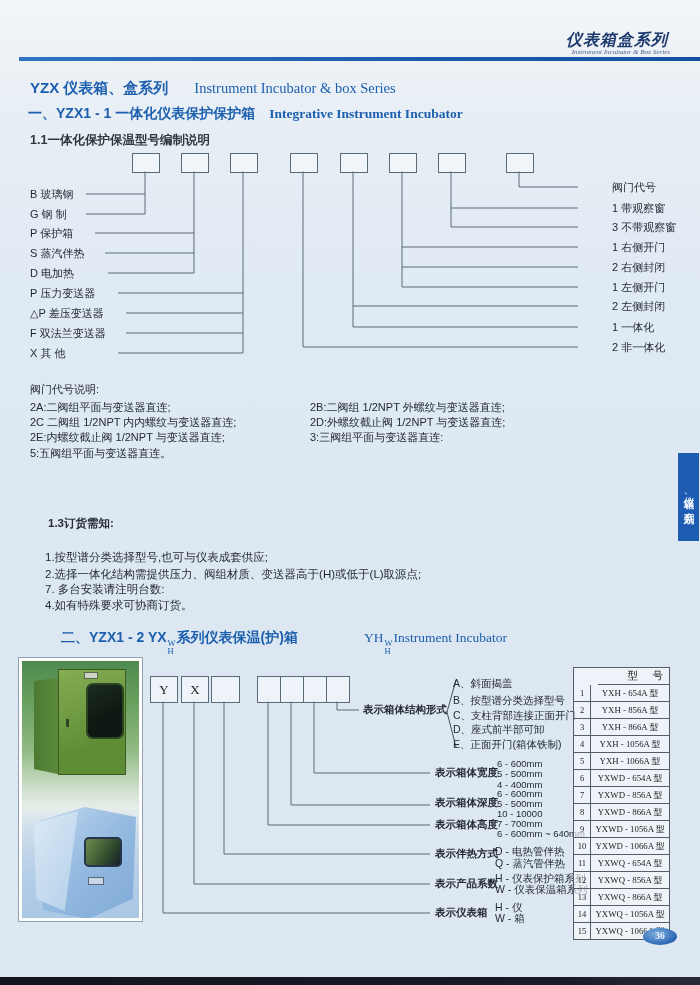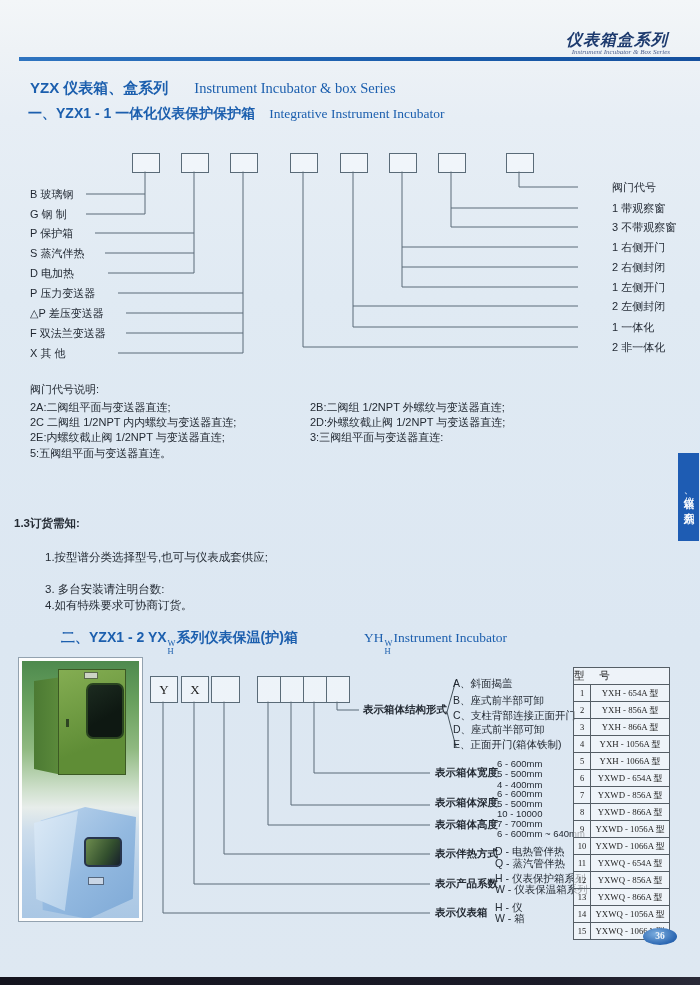--- a/index.html
+++ b/index.html
@@ -10,21 +10,21 @@
   .hdr-cn{position:absolute;top:30px;right:32px;font-family:"Liberation Serif",serif;
     font-weight:bold;font-style:italic;font-size:16px;color:#1d3a6e;letter-spacing:1px;text-align:center;}
   .hdr-en{position:absolute;top:48px;right:30px;font-family:"Liberation Serif",serif;
     font-style:italic;font-size:7px;color:#4a5d8c;}
   .hdr-rule{position:absolute;top:57px;left:19px;width:681px;height:4px;
     background:linear-gradient(90deg,#2f74c0,#1a5cab 60%,#15509e);}
   
   .t-main{position:absolute;top:79px;left:30px;font-size:15px;font-weight:bold;color:#1c5fae;}
   .t-main .en{font-family:"Liberation Serif",serif;font-weight:normal;font-size:14.5px;margin-left:26px;}
   .t-sec1{position:absolute;top:105px;left:28px;font-size:14px;font-weight:bold;color:#1c5fae;}
-  .t-sec1 .en{font-family:"Liberation Serif",serif;font-weight:normal;font-size:13.5px;margin-left:14px;}
+  .t-sec1 .en{font-family:"Liberation Serif",serif;font-weight:bold;font-size:13.5px;margin-left:14px;}
   .t-11{position:absolute;top:132px;left:30px;font-size:12.5px;font-weight:600;color:#30373f;}
   
   .bx{position:absolute;top:153px;width:26px;height:18px;border:1px solid #5a6b78;background:rgba(252,254,255,.5);}
   .bx2{position:absolute;top:676px;height:25px;border:1px solid #5a6b78;background:rgba(252,254,255,.55);
     font-family:"Liberation Serif",serif;font-size:13px;text-align:center;line-height:25px;color:#222;}
   .grp-div{position:absolute;top:0;bottom:0;border-left:1px solid #5a6b78;}
   
   .d1l{position:absolute;left:30px;font-size:11px;color:#1f2630;white-space:nowrap;}
   .d1r{position:absolute;left:612px;font-size:11px;color:#1f2630;white-space:nowrap;}
   
@@ -34,22 +34,22 @@
   .t-sec2{position:absolute;top:629px;left:25px;font-size:14px;font-weight:bold;color:#1c5fae;white-space:nowrap;margin-left:36px;}
   .t-sec2 .en{font-family:"Liberation Serif",serif;font-weight:normal;font-size:13.5px;}
   .stack{display:inline-flex;flex-direction:column;font-size:8.5px;line-height:8px;
     font-family:"Liberation Serif",serif;font-weight:normal;vertical-align:-4px;margin:0 1px;}
   
   .d2lab{position:absolute;font-size:10.5px;font-weight:600;color:#242b34;white-space:nowrap;}
   .d2val{position:absolute;font-size:9.5px;font-weight:500;color:#242b34;white-space:nowrap;line-height:11px;}
   .d2item{position:absolute;left:453px;font-size:10.5px;font-weight:500;color:#242b34;white-space:nowrap;line-height:13px;}
   
   .mtable{position:absolute;left:573px;top:667px;width:95px;border:1px solid #555e66;background:rgba(250,252,254,.6);}
-  .thead{height:16px;line-height:16px;text-align:left;font-family:"Liberation Serif",serif;
-    font-size:10.5px;letter-spacing:6px;color:#222;border-bottom:1px solid #555e66;}
+  .thead{height:16px;line-height:16px;text-align:right;font-family:"Liberation Serif",serif;
+    font-size:10.5px;letter-spacing:6px;color:#222;border-bottom:1px solid #555e66;margin-left:24px;}
   .trow{display:flex;height:16px;line-height:16px;border-bottom:1px solid #555e66;}
   .trow:last-child{border-bottom:none;}
   .tnum{width:16px;text-align:center;font-family:"Liberation Serif",serif;font-size:8.5px;
     color:#222;border-right:1px solid #555e66;}
   .tmodel{flex:1;text-align:center;font-family:"Liberation Serif",serif;font-size:8.8px;color:#222;white-space:nowrap;}
   
   .side-tab{position:absolute;left:678px;top:453px;width:21px;height:88px;background:#1e5cb3;
     color:#fff;writing-mode:vertical-rl;text-align:center;font-size:11px;letter-spacing:1px;line-height:21px;}
   
   .badge{position:absolute;left:643px;top:928px;width:34px;height:17px;border-radius:50%;
@@ -90,20 +90,21 @@
   <div class="hdr-cn">仪表箱盒系列</div>
   <div class="hdr-en">Instrument Incubator &amp;  Box Series</div>
   <div class="hdr-rule"></div>
 
   <div class="t-main">
     <span>YZX  仪表箱、盒系列</span><span class="en">Instrument Incubator  &amp;  box Series</span>
   </div>
   <div class="t-sec1">
     <span>一、YZX1 - 1 一体化仪表保护保护箱</span><span class="en">Integrative Instrument Incubator</span>
   </div>
+  <div class="t-11">1.1一体化保护保温型号编制说明</div>
 
   <svg class="lines" width="700" height="985">
     <g stroke="#5a6b78" stroke-width="1" fill="none">
 
       <line x1="145" y1="171" x2="145" y2="214"></line>
       <line x1="194" y1="171" x2="194" y2="273"></line>
       <line x1="243" y1="171" x2="243" y2="353"></line>
       <line x1="303" y1="171" x2="303" y2="347"></line>
       <line x1="353" y1="171" x2="353" y2="327"></line>
       <line x1="402" y1="171" x2="402" y2="287"></line>
@@ -181,23 +182,24 @@
 
   <div class="vn" style="left:30px;top:382px">阀门代号说明:</div>
   <div class="vn" style="left:30px;top:400px">2A:二阀组平面与变送器直连;</div>
   <div class="vn" style="left:30px;top:415px">2C 二阀组 1/2NPT 内内螺纹与变送器直连;</div>
   <div class="vn" style="left:30px;top:430px">2E:内螺纹截止阀 1/2NPT 与变送器直连;</div>
   <div class="vn" style="left:30px;top:446px">5:五阀组平面与变送器直连。</div>
   <div class="vn" style="left:310px;top:400px">2B:二阀组 1/2NPT 外螺纹与变送器直连;</div>
   <div class="vn" style="left:310px;top:415px">2D:外螺纹截止阀 1/2NPT 与变送器直连;</div>
   <div class="vn" style="left:310px;top:430px">3:三阀组平面与变送器直连:</div>
 
-  <div class="body-txt" style="left:14px;top:516px;font-weight:600">1.3订货需知:</div>
+  <div class="body-txt" style="left:48px;top:516px;font-weight:600">1.3订货需知:</div>
   <div class="body-txt" style="left:45px;top:550px">1.按型谱分类选择型号,也可与仪表成套供应;</div>
-  <div class="body-txt" style="left:45px;top:582px">3. 多台安装请注明台数:</div>
+  <div class="body-txt" style="left:45px;top:567px">2.选择一体化结构需提供压力、阀组材质、变送器高于(H)或低于(L)取源点;</div>
+  <div class="body-txt" style="left:45px;top:582px">7. 多台安装请注明台数:</div>
   <div class="body-txt" style="left:45px;top:598px">4.如有特殊要求可协商订货。</div>
 
   <div class="side-tab">仪表箱、盒系列</div>
 
   <div class="t-sec2">
     <span>二、YZX1 - 2  YX</span><span class="stack">
         <span>W</span>
         <span>H</span>
       </span><span>系列仪表保温(护)箱</span><span class="en" style="margin-left:66px">YH</span><span class="stack">
         <span>W</span>
@@ -230,21 +232,21 @@
 
   <div class="d2lab" style="left:363px;top:703px">表示箱体结构形式</div>
   <div class="d2lab" style="left:435px;top:766px">表示箱体宽度</div>
   <div class="d2lab" style="left:435px;top:796px">表示箱体深度</div>
   <div class="d2lab" style="left:435px;top:818px">表示箱体高度</div>
   <div class="d2lab" style="left:435px;top:847px">表示伴热方式</div>
   <div class="d2lab" style="left:435px;top:877px">表示产品系数</div>
   <div class="d2lab" style="left:435px;top:906px">表示仪表箱</div>
 
   <div class="d2item" style="top:677px">A、斜面揭盖</div>
-  <div class="d2item" style="top:694px">B、座式前半部可卸</div>
+  <div class="d2item" style="top:694px">B、按型谱分类选择型号</div>
   <div class="d2item" style="top:709px">C、支柱背部连接正面开门</div>
   <div class="d2item" style="top:723px">D、座式前半部可卸</div>
   <div class="d2item" style="top:738px">E、正面开门(箱体铁制)</div>
 
   <div class="d2val" style="left:497px;top:758px">6 - 600mm</div>
   <div class="d2val" style="left:497px;top:768px">5 - 500mm</div>
   <div class="d2val" style="left:497px;top:779px">4 - 400mm</div>
 
   <div class="d2val" style="left:497px;top:788px">6 - 600mm</div>
   <div class="d2val" style="left:497px;top:798px">5 - 500mm</div>

